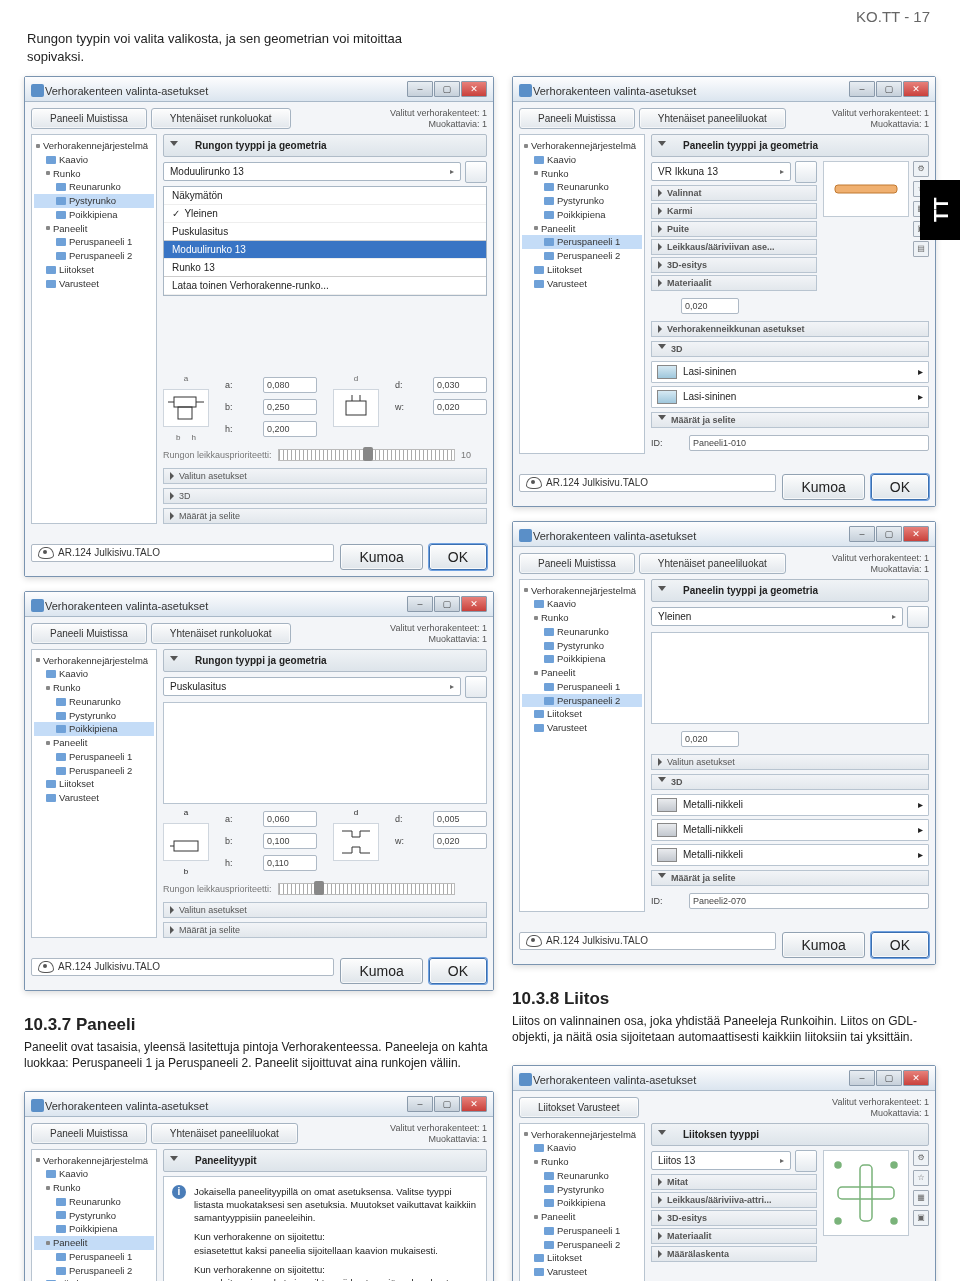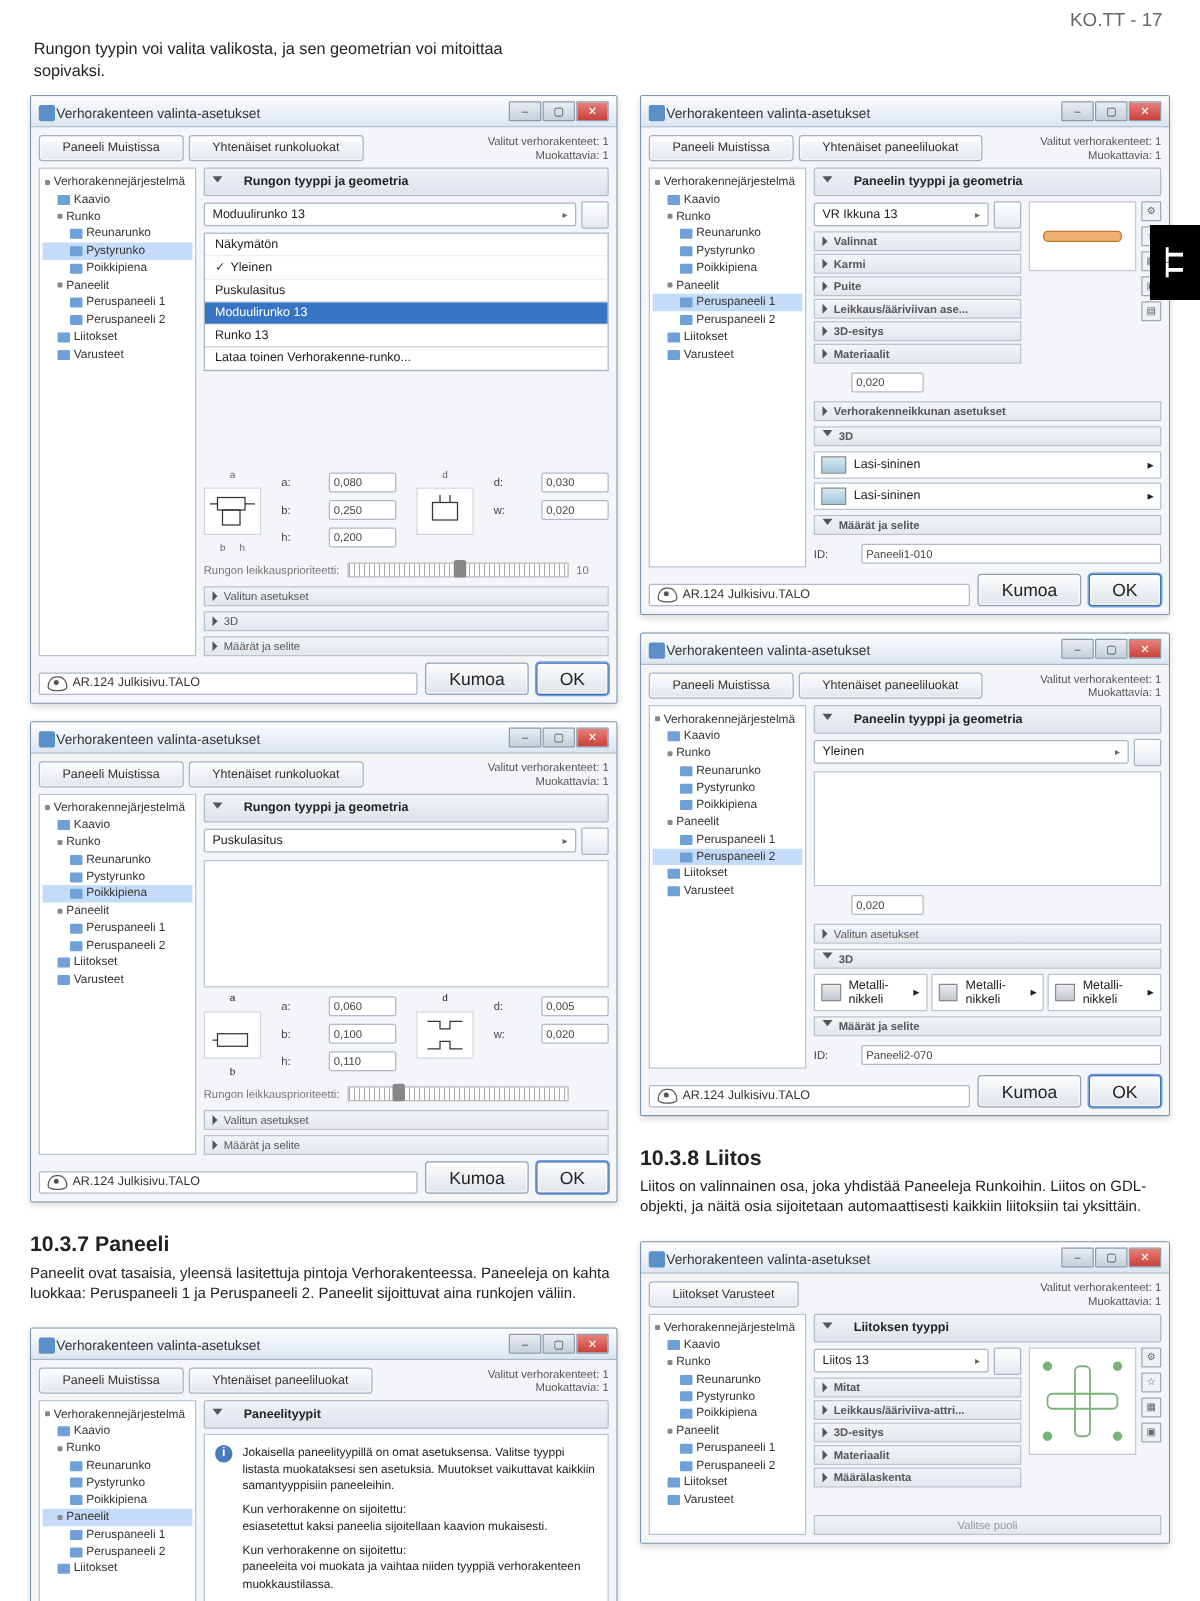--- a/index.html
+++ b/index.html
@@ -44,21 +44,21 @@
 .empty-panel{background:#fff;border:1px solid #b8c4d0;height:100px}
 .dim-row{display:flex;gap:10px;align-items:center;font-size:9px;color:#444;padding:3px 0}
 .dim-row .lab{width:28px}
 .dim-row .fld{width:46px;background:#fff;border:1px solid #aeb9c5;padding:2px 3px;border-radius:2px}
 .schematic{width:44px;height:36px;background:#fff;border:1px solid #cfd6de;display:flex;align-items:center;justify-content:center}
 .schematic svg{width:36px;height:30px}
 .prio{display:flex;align-items:center;gap:6px;font-size:9px;color:#777;padding:3px 0}
 .prio .track{flex:1;height:10px;background:repeating-linear-gradient(90deg,#aaa 0,#aaa 1px,#fff 1px,#fff 4px);border:1px solid #bbb;position:relative}
 .prio .thumb{position:absolute;left:48%;top:-3px;width:10px;height:14px;background:#888;border-radius:2px}
 .thin-band{background:linear-gradient(#f2f4f7,#e2e7ec);border:1px solid #b8c4d0;padding:2px 6px;font-size:9px;color:#555;display:flex;align-items:center;gap:5px}
-.foot{display:flex;gap:6px;align-items:flex-end;margin-top:5px}
+.foot{display:flex;gap:6px;align-items:flex-start;margin-top:20px}
 .layer-chip{display:flex;align-items:center;gap:4px;background:#fff;border:1px solid #aeb9c5;padding:2px 6px;border-radius:2px;font-size:10px;color:#333;flex:1}
 .eye-ico{width:14px;height:10px;border:1px solid #555;border-radius:60% 60% 60% 60%/100% 100% 40% 40%;position:relative}
 .eye-ico::after{content:"";position:absolute;width:4px;height:4px;background:#555;border-radius:50%;left:4px;top:2px}
 .btn{background:linear-gradient(#fdfdfd,#dfe5ea);border:1px solid #92a2b2;border-radius:3px;padding:4px 18px;font-size:14px;color:#222;box-shadow:inset 0 0 0 1px rgba(255,255,255,.7)}
 .btn.primary{border-color:#3b6fb0;box-shadow:0 0 0 1px #6fa1e0,inset 0 0 0 1px rgba(255,255,255,.8)}
 .preview-box{width:84px;height:54px;background:#fff;border:1px solid #c0cad4;display:flex;align-items:center;justify-content:center}
 .side-icons{display:flex;flex-direction:column;gap:4px;align-items:center}
 .side-icons .sico{width:14px;height:14px;border:1px solid #a0aab6;background:#eef2f6;border-radius:1px;display:flex;align-items:center;justify-content:center;font-size:8px;color:#666}
 .mat-row{display:flex;align-items:center;gap:6px;background:#fff;border:1px solid #b8c4d0;padding:3px 5px;font-size:10px;border-radius:1px}
 .sw{width:18px;height:12px;border:1px solid #888}
@@ -746,21 +746,21 @@
                   <span class="fld" style="width:50px">0,020</span>
                 </div>
 <div class="thin-band">
                   <span class="tri"></span>
                   <span>Valitun asetukset</span>
                 </div>
 <div class="thin-band">
                   <span class="tri dn"></span>
                   <b>3D</b>
                 </div>
-<div style="display:flex;flex-direction:row;gap:3px">
+<div style="display:flex;flex-direction:column;gap:3px">
 <div class="mat-row">
                     <div class="sw metal"></div>
                     <span>Metalli-nikkeli</span>
                     <span style="margin-left:auto">▸</span>
                   </div>
 <div class="mat-row">
                     <div class="sw metal"></div>
                     <span>Metalli-nikkeli</span>
                     <span style="margin-left:auto">▸</span>
                   </div>

